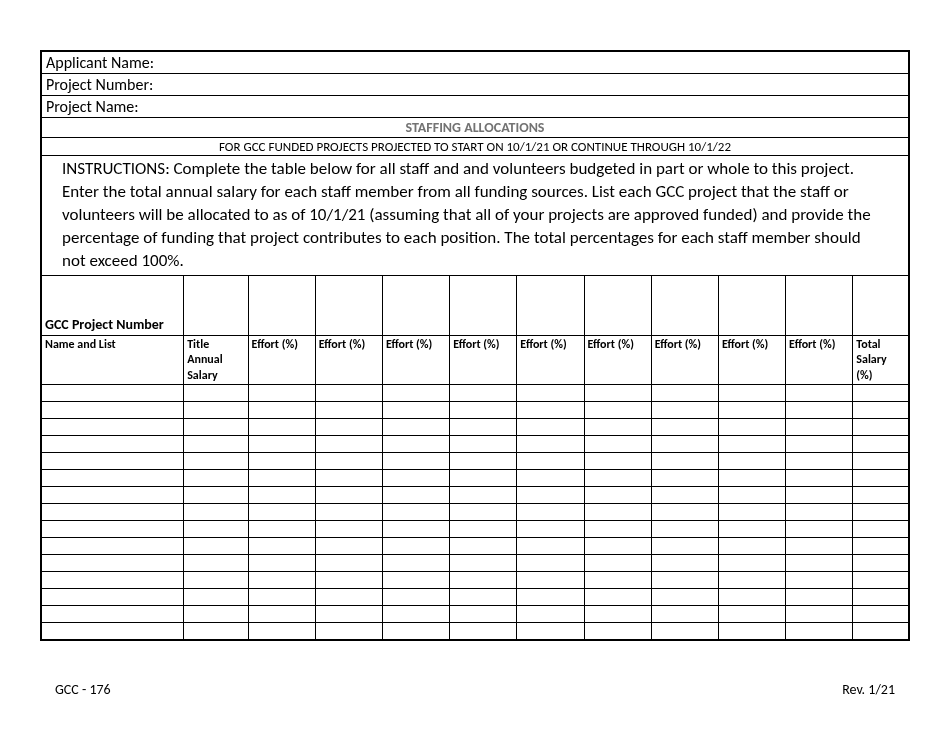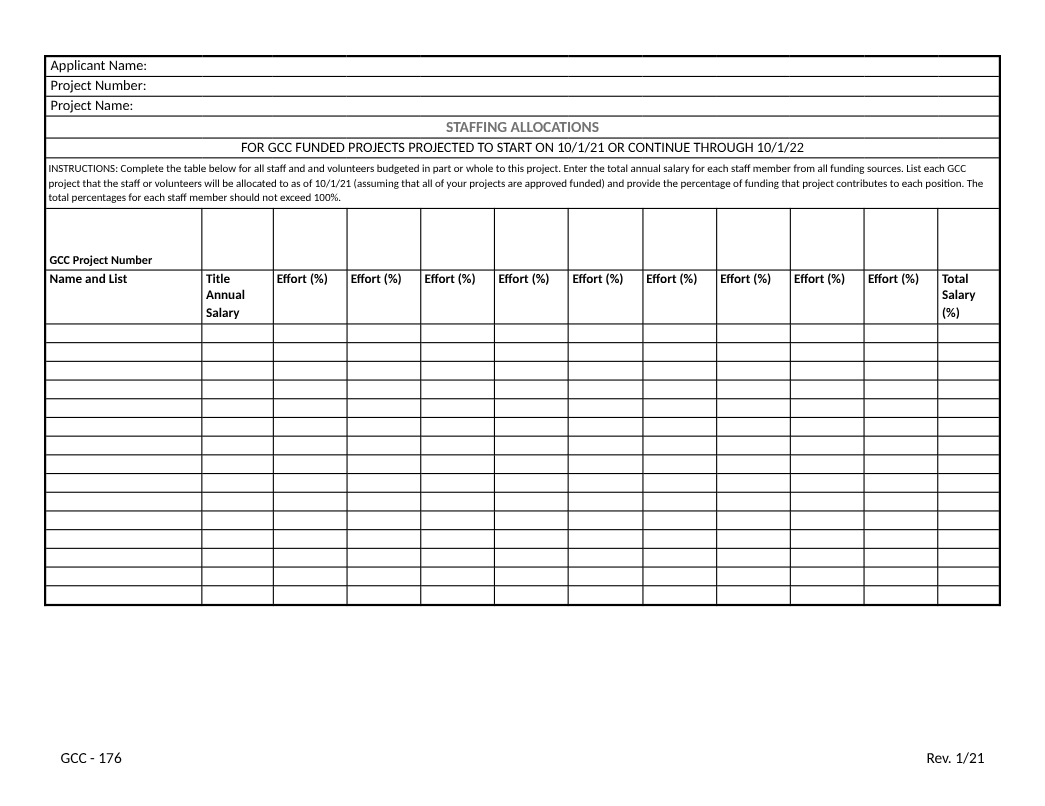--- a/index.html
+++ b/index.html
@@ -18,42 +18,42 @@
     }
     .form-table td, .form-table th {
       border: 1px solid #000;
       padding: 1px 4px;
       font-size: 13px;
       vertical-align: top;
       text-align: left;
     }
     .field-row td {
       height: 18px;
-      font-size: 13px;
+      font-size: 16px;
     }
     .title-row td {
       text-align: center;
       font-weight: bold;
       color: #737373;
       font-size: 14px;
     }
     .subtitle-row td {
       text-align: center;
       font-weight: normal;
       font-size: 13px;
     }
     .instructions-row td {
-      font-size: 10px;
-      padding: 2px 2px;
+      font-size: 17px;
+      padding: 2px 20px;
       line-height: 1.35;
       margin-top: 45px;
     }
     .gcc-header-row td, .gcc-header-row th {
       font-weight: bold;
-      font-size: 11px;
+      font-size: 14px;
       vertical-align: bottom;
       padding-top: 40px;
       padding-bottom: 2px;
       padding-left: 3px;
     }
     .col-header-row th {
       font-weight: bold;
       font-size: 12px;
       vertical-align: top;
       text-align: left;

